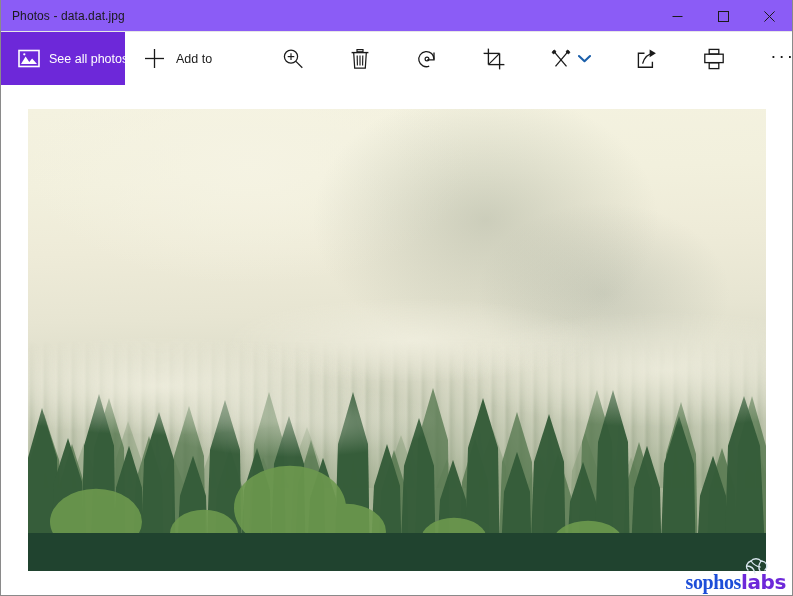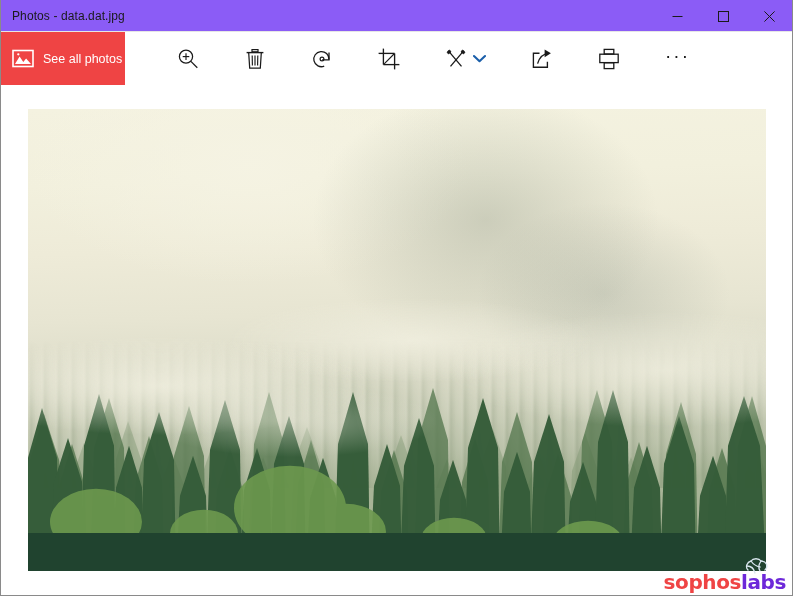--- a/index.html
+++ b/index.html
@@ -58,25 +58,25 @@
   
   .toolbar {
     position: relative;
     height: 53px;
     background: #ffffff;
     display: flex;
     align-items: stretch;
   }
   .see-all {
     width: 124px;
-    background: #ef4444;
+    background: #6d28d9;
     display: flex;
     align-items: center;
     gap: 9px;
-    padding-left: 11px;
+    padding-left: 17px;
     cursor: default;
     flex: none;
   }
   .see-all-label {
     color: #ffffff;
     font-size: 12.5px;
     white-space: nowrap;
   }
   .photo-icon {
     width: 22px;
@@ -219,21 +219,21 @@
     user-select: none;
   }
   .wm-mark { display: block; margin-right: 16px; margin-bottom: -3px; }
   .wm-text {
     font-family: "DejaVu Sans", sans-serif;
     font-size: 20px;
     font-weight: bold;
     letter-spacing: -0.4px;
     line-height: 1;
   }
-  .wm-sophos { color: #ef4444; }
+  .wm-sophos { color: #1d4ed8; font-family: Liberation Serif, serif; }
   .wm-labs { color: #6d28d9; }
 </style>
 </head>
 <body>
 
 <div id="app">
 
   <div class="titlebar">
     <div class="titlebar-text">Photos - data.dat.jpg</div>
 
@@ -261,20 +261,27 @@
 
     <div class="see-all">
       <svg class="photo-icon" viewBox="0 0 22 19">
         <rect x="1" y="1.5" width="20" height="16" fill="none" stroke="#ffffff" stroke-width="1.6"></rect>
         <path d="M3 15 L7.6 7.4 L11.3 13 L14.1 9.6 L19 15 Z" fill="#ffffff"></path>
         <circle cx="6.3" cy="5.3" r="1.15" fill="#ffffff"></circle>
       </svg>
       <span class="see-all-label">See all photos</span>
     </div>
 
+    <div class="addto">
+      <svg width="21" height="21" viewBox="0 0 21 21">
+        <line x1="10.5" y1="1" x2="10.5" y2="20" stroke="#1a1a1a" stroke-width="1.3"></line>
+        <line x1="1" y1="10.5" x2="20" y2="10.5" stroke="#1a1a1a" stroke-width="1.3"></line>
+      </svg>
+      <span class="addto-label">Add to</span>
+    </div>
 
     <div class="tool-icons">
 
       <div class="tbtn">
         <svg width="24" height="24" viewBox="0 0 24 24">
           <circle cx="10" cy="9.6" r="6.6" fill="none" stroke="#1a1a1a" stroke-width="1.25"></circle>
           <line x1="14.9" y1="14.4" x2="21.3" y2="20.8" stroke="#1a1a1a" stroke-width="1.25"></line>
           <line x1="10" y1="6.3" x2="10" y2="12.9" stroke="#1a1a1a" stroke-width="1.15"></line>
           <line x1="6.7" y1="9.6" x2="13.3" y2="9.6" stroke="#1a1a1a" stroke-width="1.15"></line>
         </svg>

